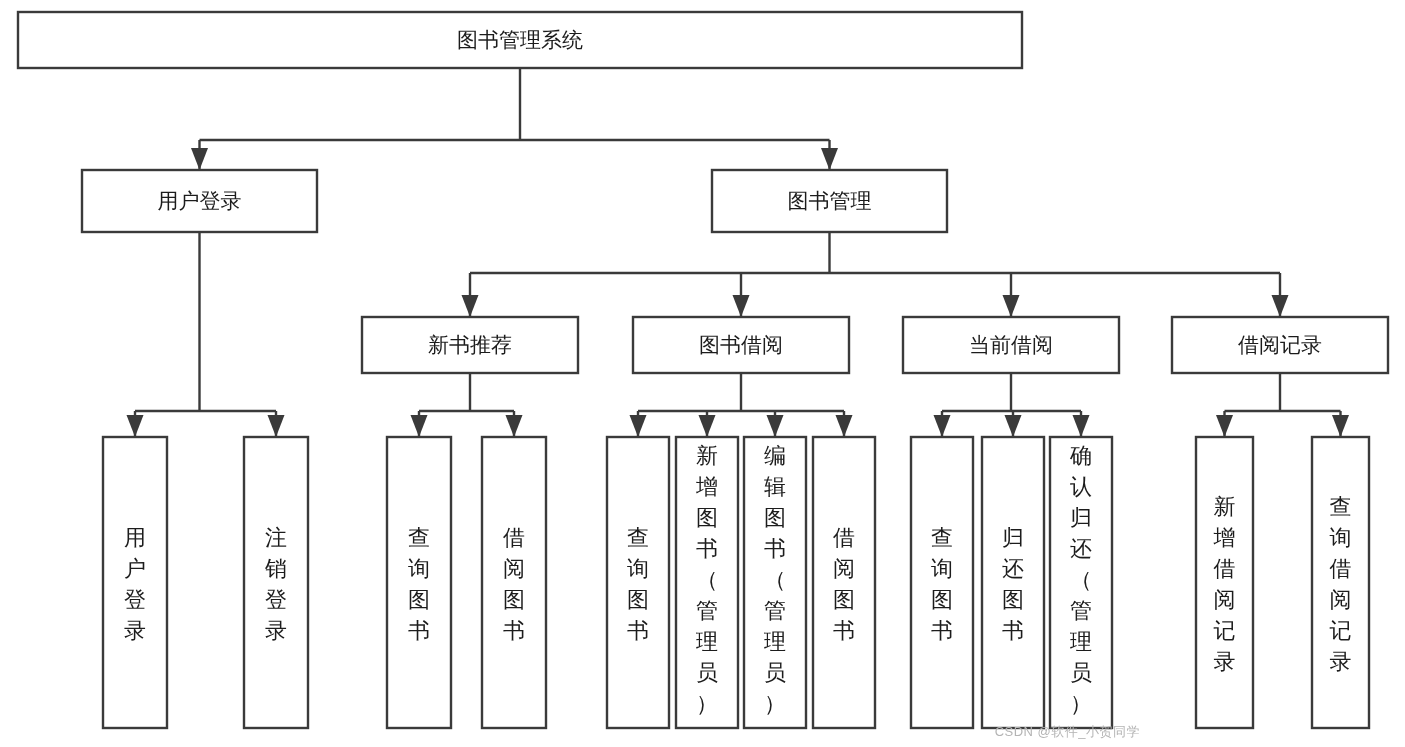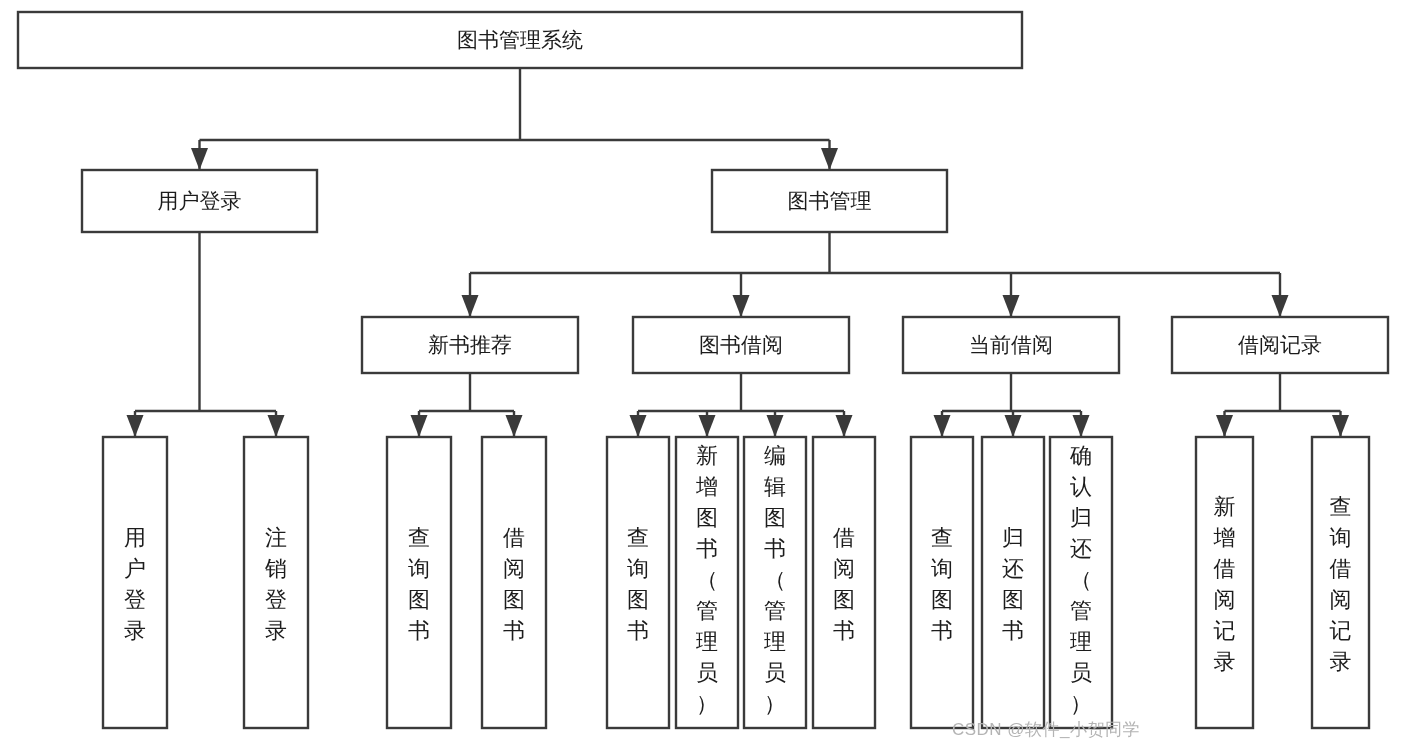--- a/index.html
+++ b/index.html
@@ -52,21 +52,21 @@
     font-family: "Liberation Sans", "DejaVu Sans", sans-serif;
     font-size: 22px;
     fill: #1c1c1c;
     text-anchor: middle;
   }
   .watermark {
     position: absolute;
     right: 10px;
     bottom: 6px;
     font-family: "Liberation Sans", "DejaVu Sans", sans-serif;
-    font-size: 17px;
+    font-size: 13px;
     color: #b4b4b4;
     letter-spacing: 0.5px;
     white-space: nowrap;
     pointer-events: none;
   }
 </style>
 </head>
 <body>
 
 <div id="diagram-root">

